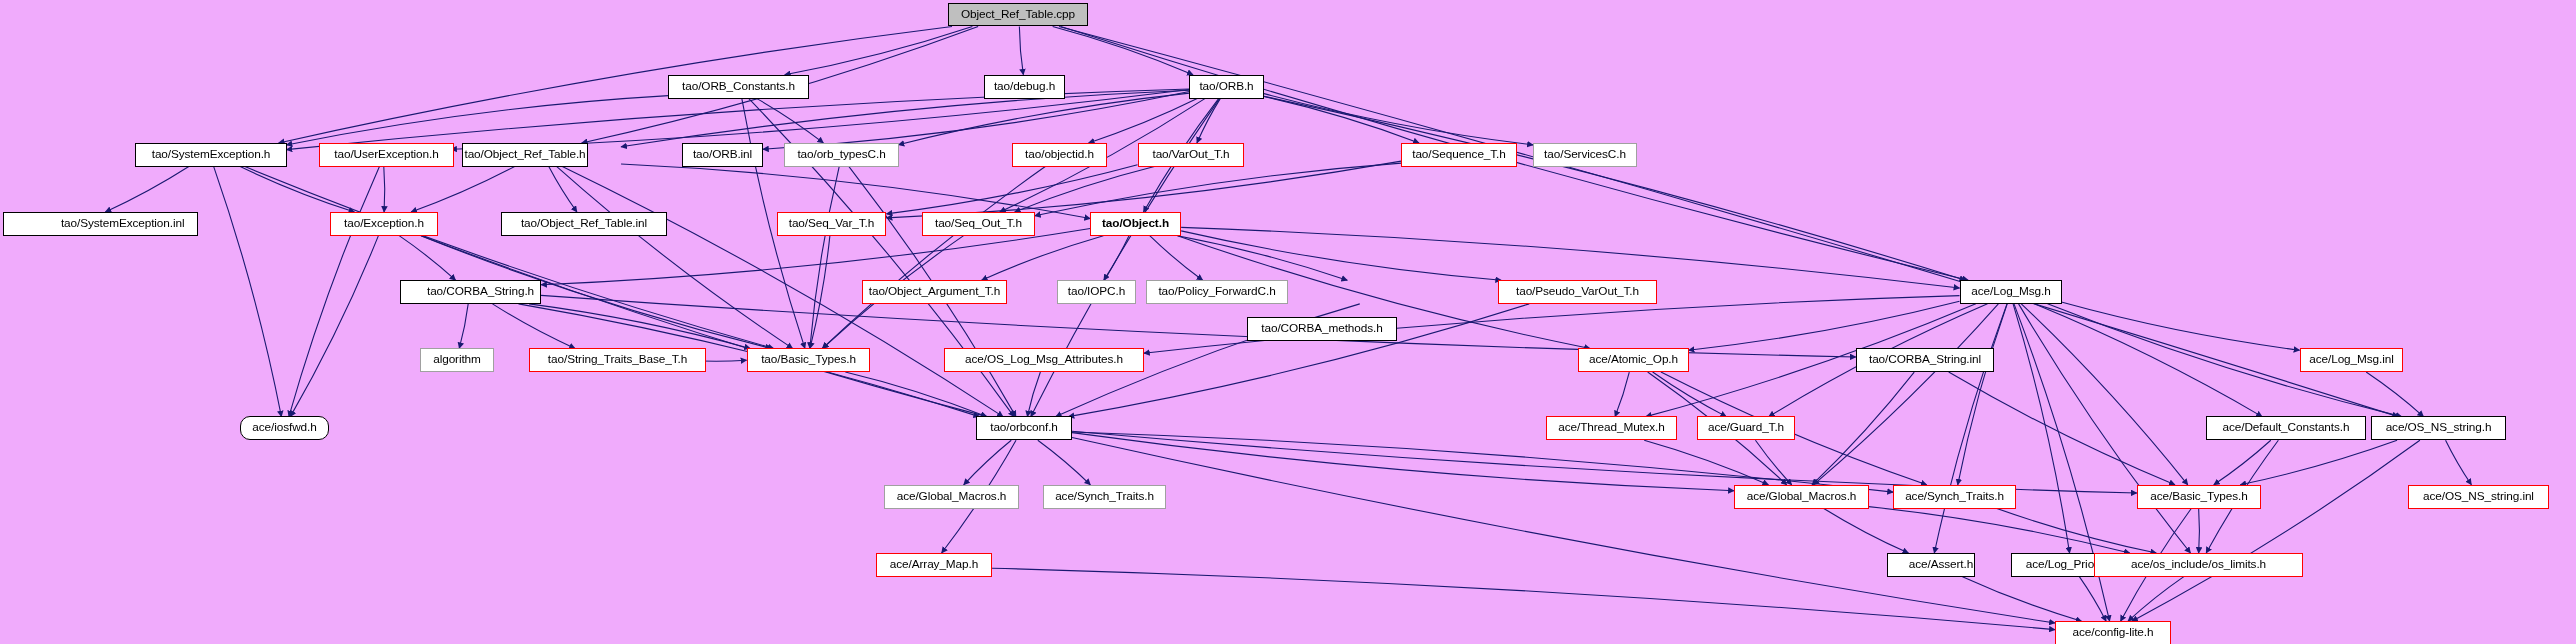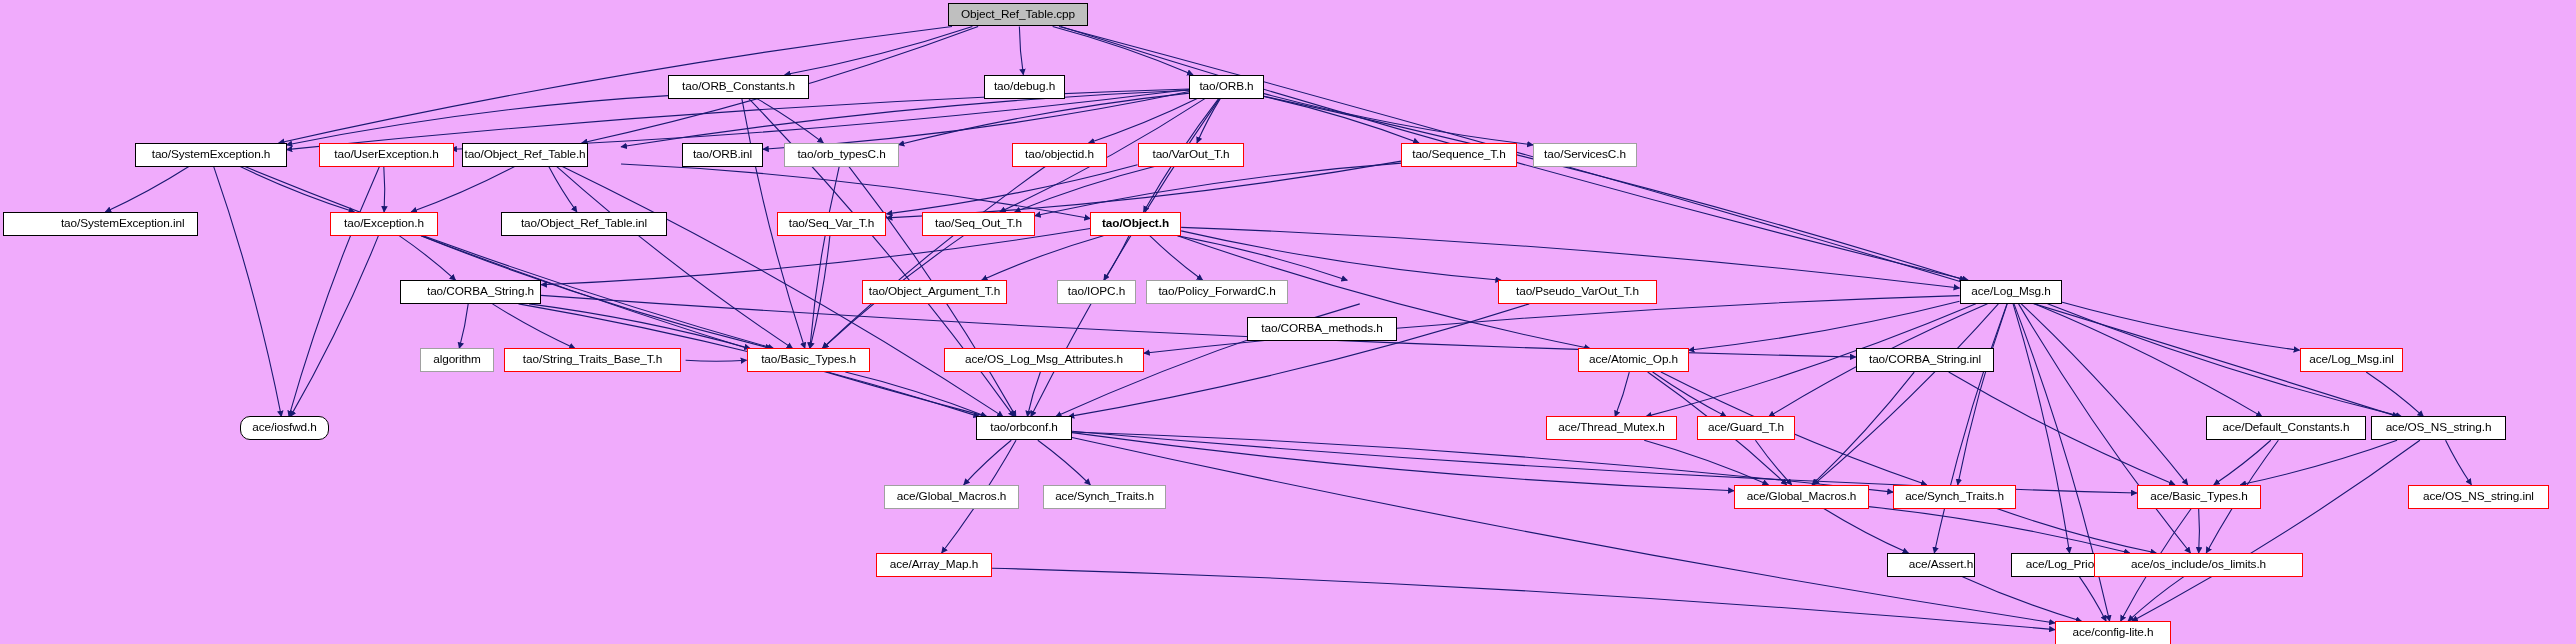--- a/index.html
+++ b/index.html
@@ -188,21 +188,21 @@
       <div class="node red" style="left: 922px; top: 212px; width: 113px;">tao/Seq_Out_T.h</div>
       <div class="node red bold" style="left: 1090px; top: 212px; width: 91px;">tao/Object.h</div>
       <div class="node " style="left: 400px; top: 280px; width: 141px; padding-left: 20px;">tao/CORBA_String.h</div>
       <div class="node red" style="left: 862px; top: 280px; width: 145px;">tao/Object_Argument_T.h</div>
       <div class="node gray" style="left: 1057px; top: 280px; width: 79px;">tao/IOPC.h</div>
       <div class="node gray" style="left: 1146px; top: 280px; width: 142px;">tao/Policy_ForwardC.h</div>
       <div class="node " style="left: 1247px; top: 280px; width: 150px; margin-top: 37px;">tao/CORBA_methods.h</div>
       <div class="node red" style="left: 1498px; top: 280px; width: 159px;">tao/Pseudo_VarOut_T.h</div>
       <div class="node " style="left: 1960px; top: 280px; width: 102px;">ace/Log_Msg.h</div>
       <div class="node gray" style="left: 420px; top: 348px; width: 74px;">algorithm</div>
-      <div class="node red" style="left: 504px; top: 348px; width: 177px;">tao/String_Traits_Base_T.h</div>
+      <div class="node red" style="left: 529px; top: 348px; width: 177px;">tao/String_Traits_Base_T.h</div>
       <div class="node red" style="left: 747px; top: 348px; width: 123px;">tao/Basic_Types.h</div>
       <div class="node red" style="left: 944px; top: 348px; width: 200px;">ace/OS_Log_Msg_Attributes.h</div>
       <div class="node red" style="left: 1578px; top: 348px; width: 111px;">ace/Atomic_Op.h</div>
       <div class="node " style="left: 1856px; top: 348px; width: 138px;">tao/CORBA_String.inl</div>
       <div class="node red" style="left: 2300px; top: 348px; width: 103px;">ace/Log_Msg.inl</div>
       <div class="node " style="left: 240px; top: 416px; width: 89px; border-radius: 10px;">ace/iosfwd.h</div>
       <div class="node " style="left: 976px; top: 416px; width: 96px;">tao/orbconf.h</div>
       <div class="node red" style="left: 1546px; top: 416px; width: 131px;">ace/Thread_Mutex.h</div>
       <div class="node red" style="left: 1697px; top: 416px; width: 98px;">ace/Guard_T.h</div>
       <div class="node " style="left: 2206px; top: 416px; width: 160px;">ace/Default_Constants.h</div>

